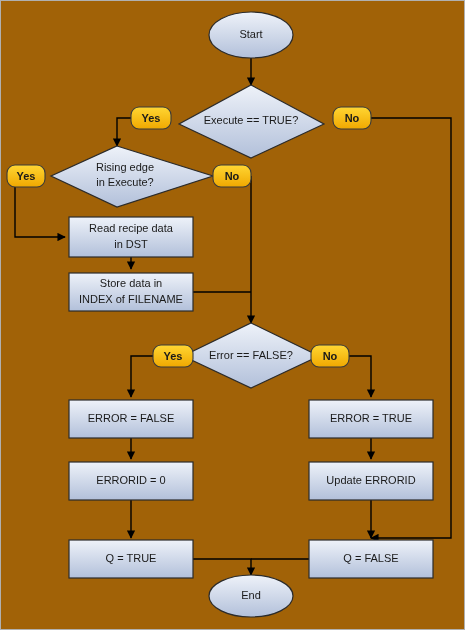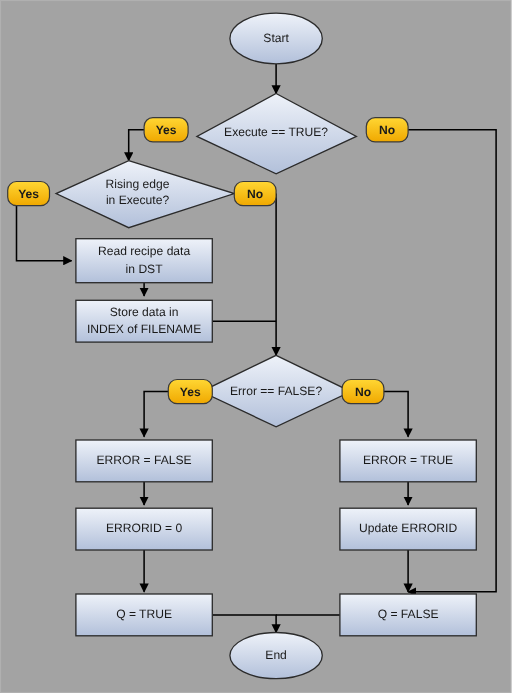--- a/index.html
+++ b/index.html
@@ -8,21 +8,21 @@
     padding: 0;
     background: #ffffff;
   }
   body {
     font-family: "Liberation Sans", sans-serif;
   }
   #canvas {
     position: relative;
     width: 465px;
     height: 630px;
-    background: #a3a3a3;
+    background: #a16207;
     border: 1px solid #b0b0b0;
     box-sizing: border-box;
     overflow: hidden;
   }
   #canvas svg {
     position: absolute;
     left: 0;
     top: 0;
     width: 465px;
     height: 630px;

